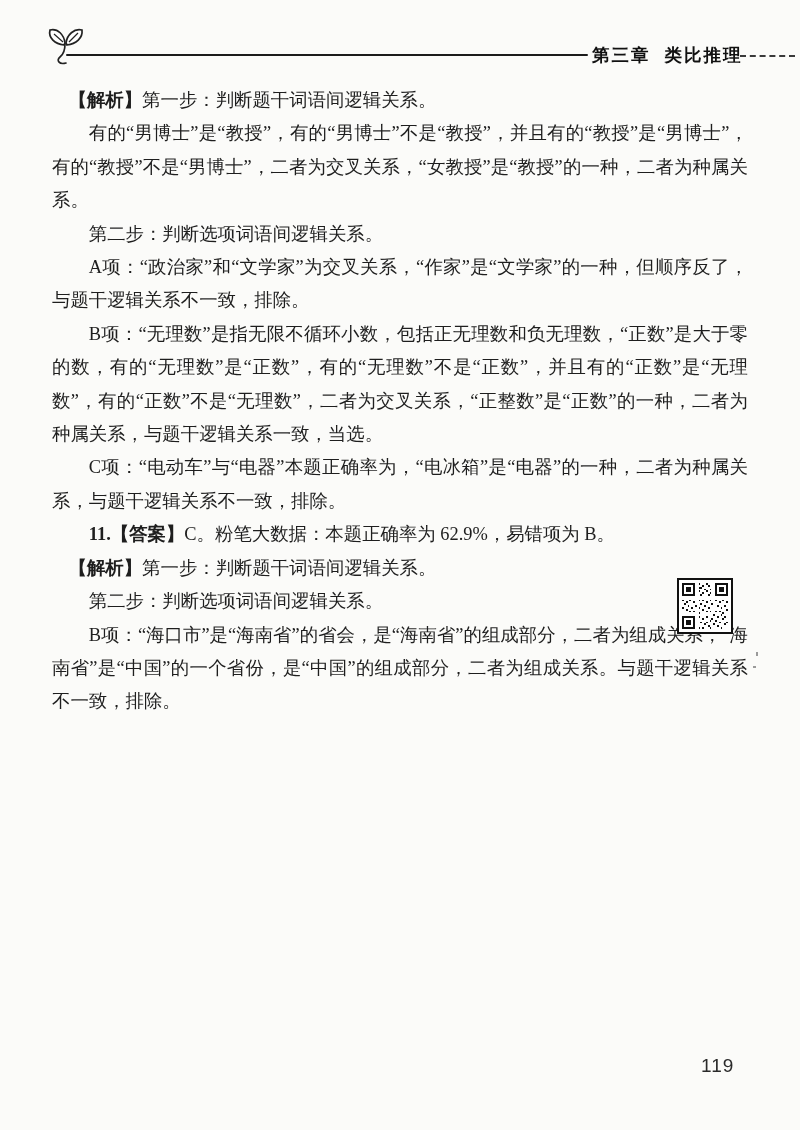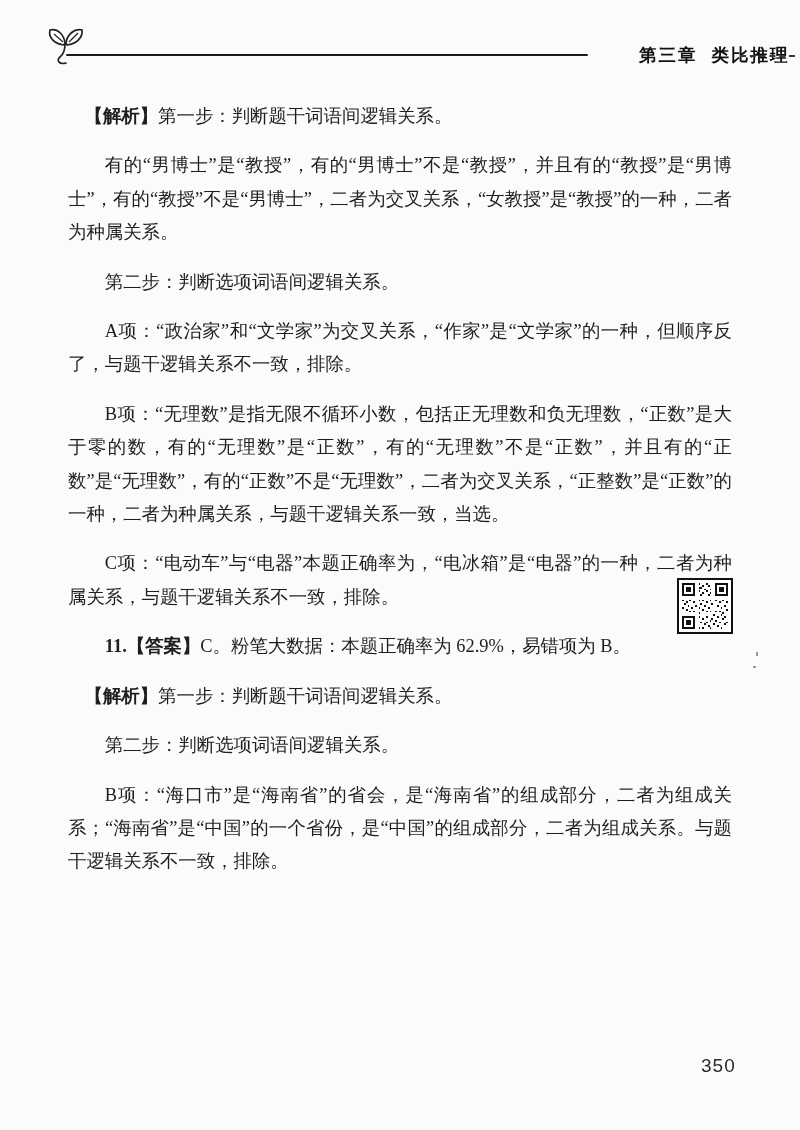--- a/index.html
+++ b/index.html
@@ -14,34 +14,34 @@
   
   .sprout { position: absolute; left: 42px; top: 24px; }
   .head-rule {
     position: absolute; left: 66px; top: 54px;
     width: 522px; height: 2px; background: #1b1b1b; border-radius: 1px;
   }
   .head-title {
     position: absolute; left: 592px; top: 43px;
     font-family: "Liberation Sans", sans-serif;
     font-weight: 700; font-size: 17.5px; color: #111;
-    letter-spacing: 2px; white-space: nowrap; margin-left: 47px;
+    letter-spacing: 2px; white-space: nowrap;
   }
   .head-title .gap { display: inline-block; width: 14px; }
   .head-dashes {
     position: absolute; left: 740px; top: 55px;
     width: 55px; height: 0; border-top: 2px dashed #3a3a3a;
   }
   
   .text-block {
     position: absolute; left: 52px; top: 84px; width: 696px;
     font-size: 18.4px; line-height: 33.4px;
     text-align: justify; text-justify: inter-ideograph;
   }
-  .text-block p { margin: 16px; }
+  .text-block p { margin: 0; }
   p.p-ind  { text-indent: 2em; }
   p.p-hang { text-indent: 0.9em; }
   .plabel { font-weight: 700; }
   
   .qr-box {
     position: absolute; left: 677px; top: 578px;
     width: 46px; height: 46px;
     border: 2px solid #111; background: #fff; padding: 3px;
   }
   .qr-box svg { display: block; width: 100%; height: 100%; }
@@ -99,13 +99,13 @@
                M18,9h1v1h-1Z M20,10h1v1h-1Z M22,9h1v1h-1Z M24,10h1v1h-1Z M19,12h1v1h-1Z M21,13h1v1h-1Z M23,12h1v1h-1Z M18,15h1v1h-1Z M20,15h1v1h-1Z M22,16h1v1h-1Z M24,14h1v1h-1Z
                M17,17h1v1h-1Z M19,18h1v1h-1Z M21,17h1v1h-1Z M23,18h1v1h-1Z M18,20h1v1h-1Z M20,21h1v1h-1Z M22,19h1v1h-1Z M24,21h1v1h-1Z M17,22h1v1h-1Z M19,23h1v1h-1Z M21,24h1v1h-1Z M23,22h1v1h-1Z
                M9,18h1v1h-1Z M11,19h1v1h-1Z M13,18h1v1h-1Z M15,20h1v1h-1Z M10,21h1v1h-1Z M12,22h1v1h-1Z M14,23h1v1h-1Z M9,24h1v1h-1Z M15,24h1v1h-1Z M11,24h1v1h-1Z M16,19h1v1h-1Z M13,21h1v1h-1Z"></path>
     </g>
   </svg>
 </div>
 
 <div class="speck s1"></div>
 <div class="speck s2"></div>
 
-<div class="page-num">350</div>
+<div class="page-num">119</div>
 
 </body></html>

